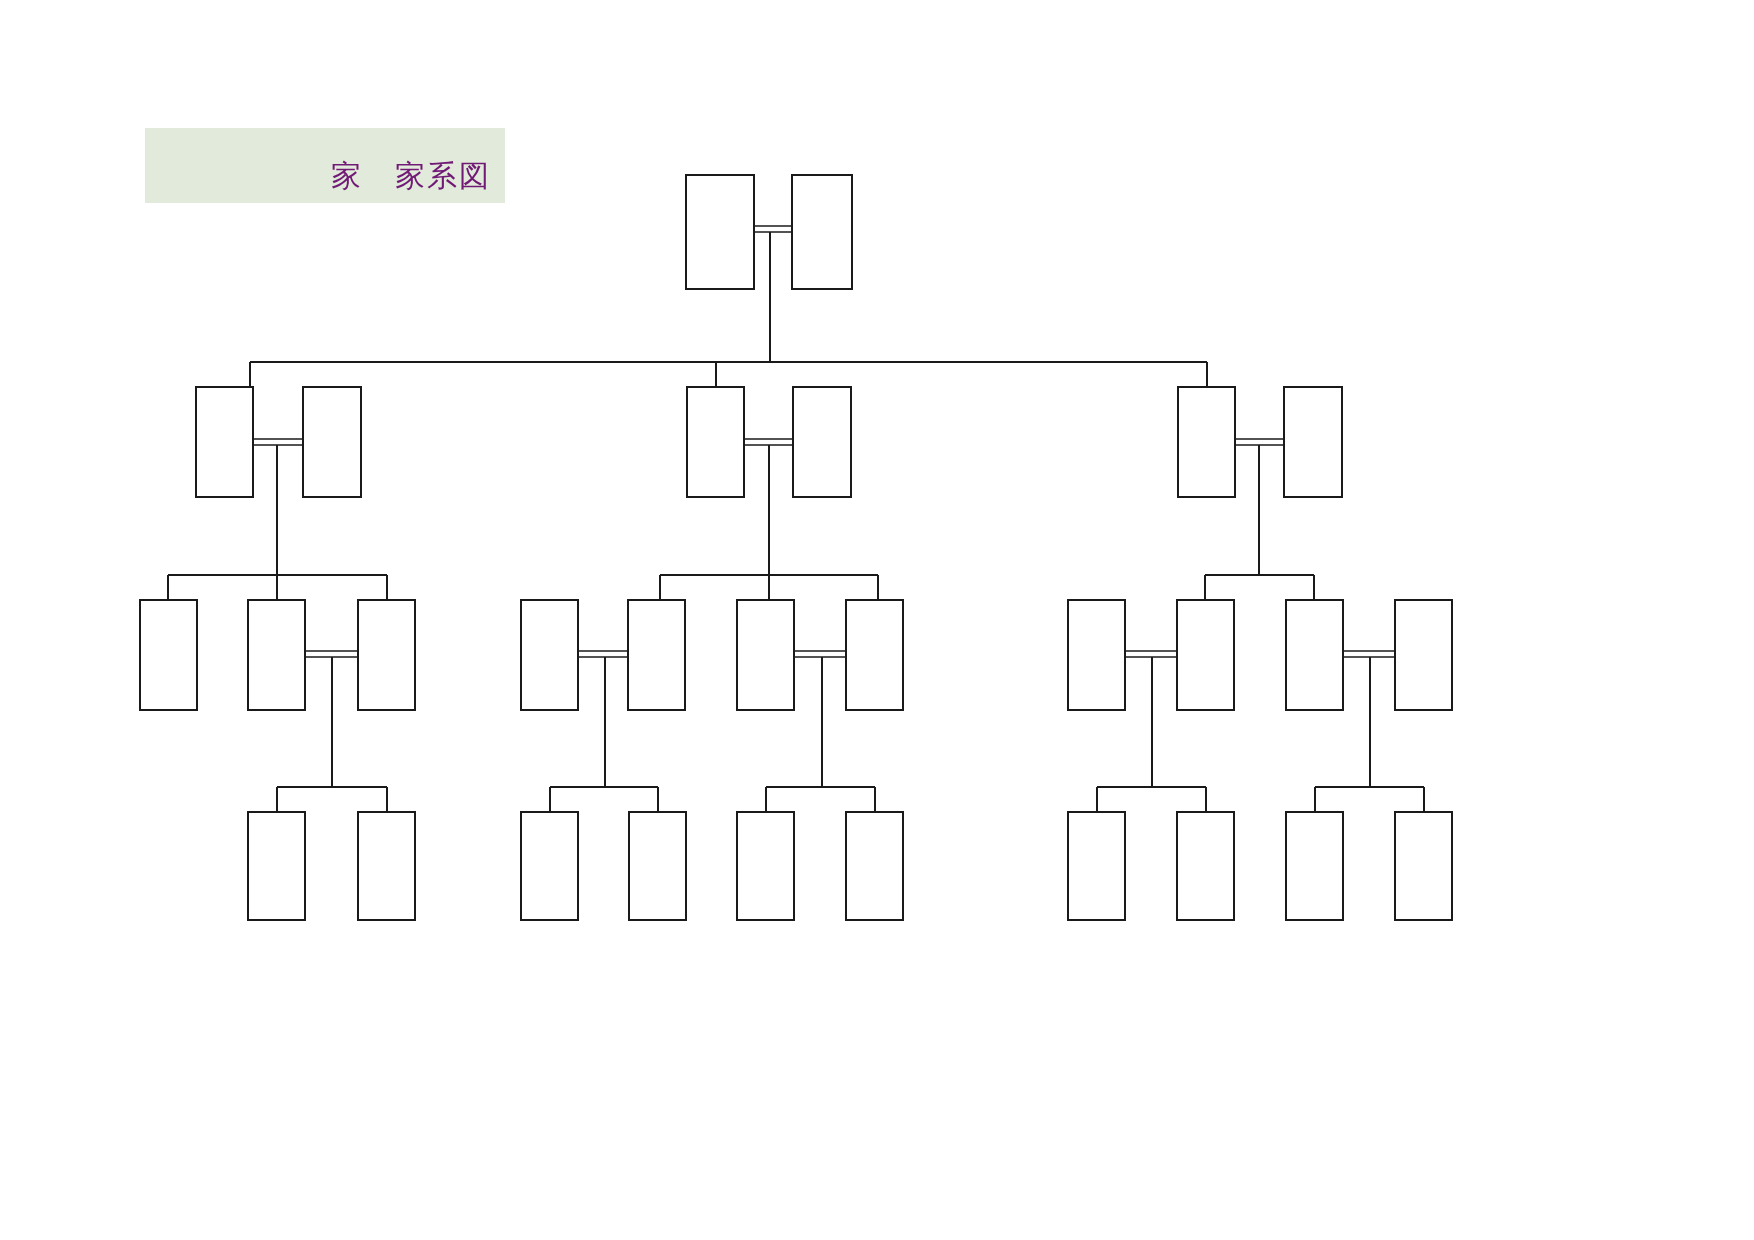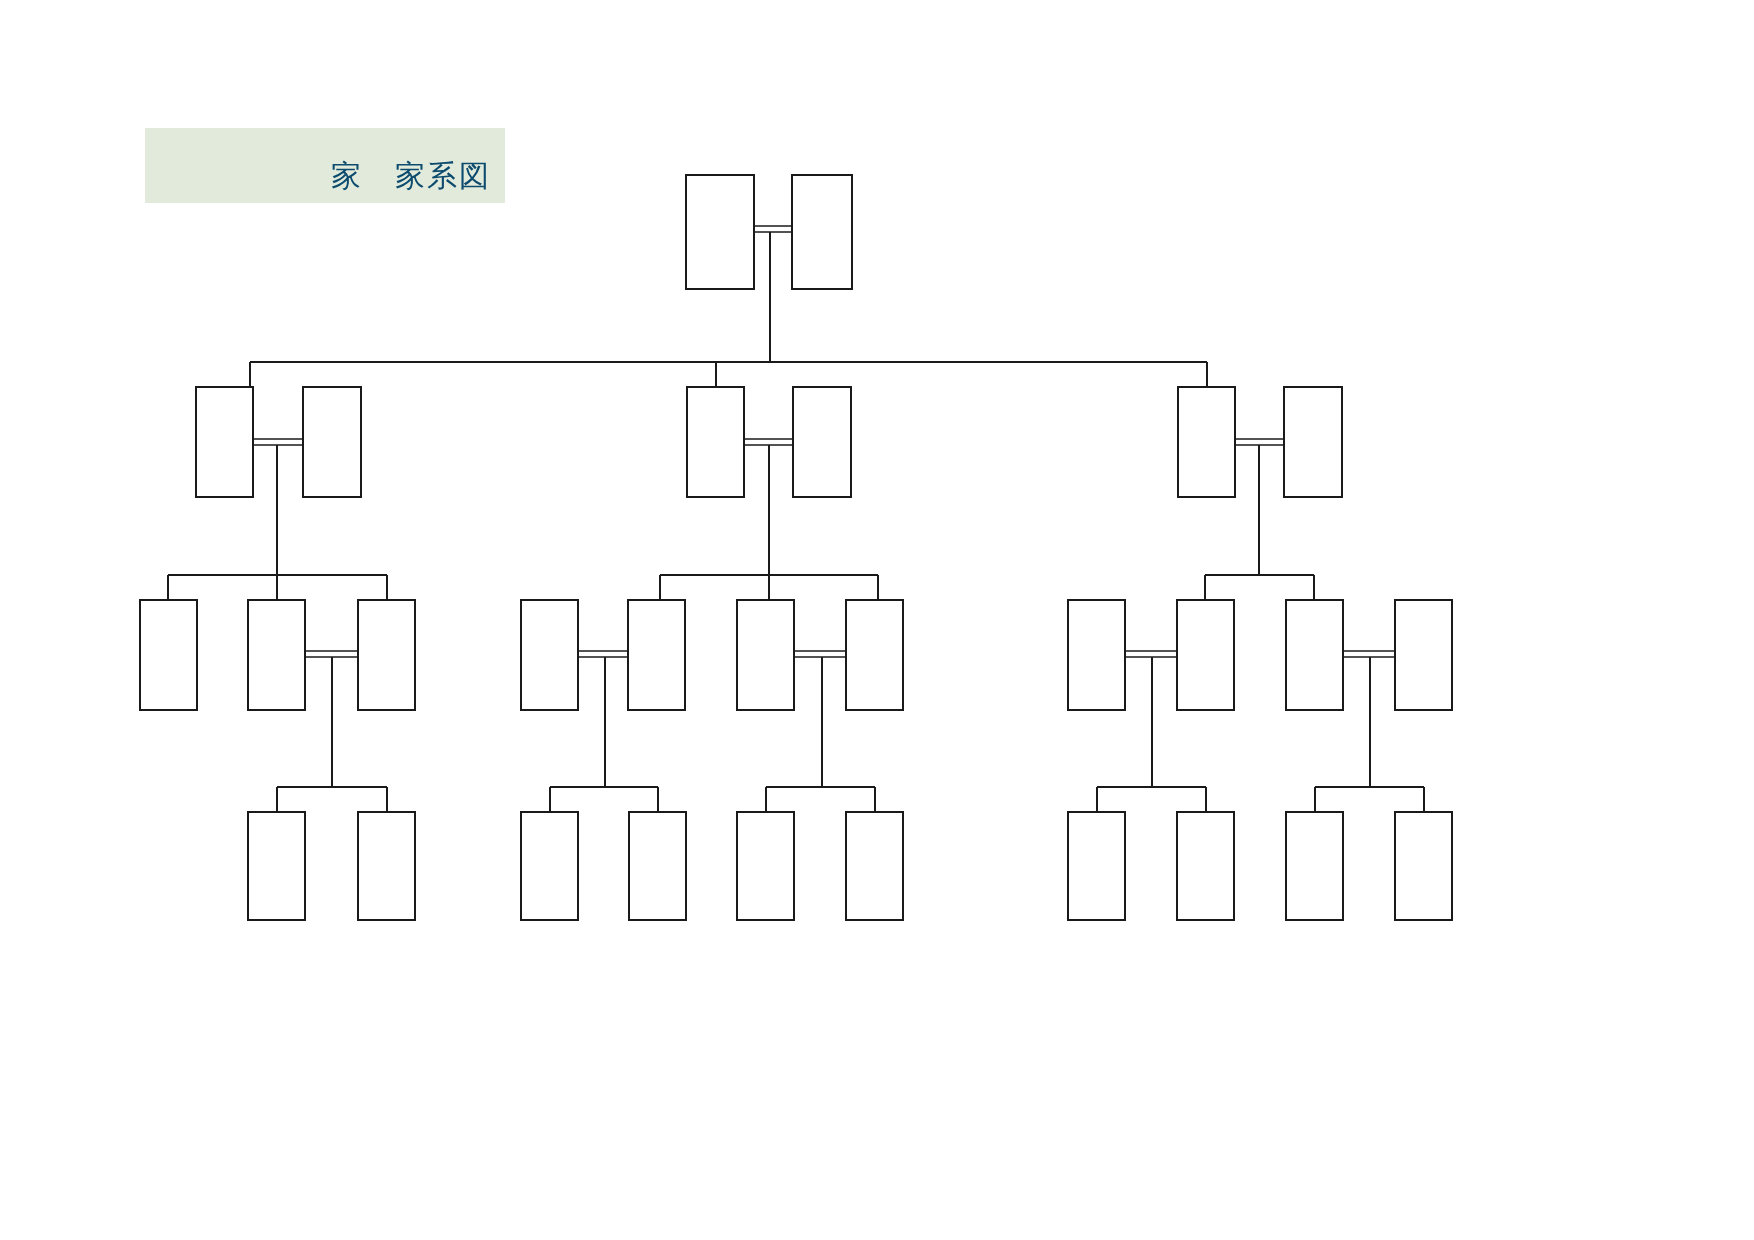--- a/index.html
+++ b/index.html
@@ -56,21 +56,21 @@
   .link-line.thin {
     stroke-width: 1.6;
   }
 </style>
 </head>
 <body style="background: rgb(255, 255, 255);">
 
 <div id="page">
 
   <div id="title-band" style="left: 145px; top: 128px; width: 360px; height: 75px; background: rgb(226, 235, 219);">
-    <span id="title-text" style="color: #0c4a6e; margin-top: 21px;">家　家系図</span>
+    <span id="title-text" style="color: #701a75; margin-top: 21px;">家　家系図</span>
   </div>
 
   <svg id="tree-svg" width="1754" height="1240" viewBox="0 0 1754 1240" xmlns="http://www.w3.org/2000/svg">
     <g id="layer-links">
         <line x1="250" y1="362" x2="1207" y2="362" class="link-line" stroke="#1a1a1a"></line>
         <line x1="250" y1="362" x2="250" y2="387" class="link-line" stroke="#1a1a1a"></line>
         <line x1="716" y1="362" x2="716" y2="387" class="link-line" stroke="#1a1a1a"></line>
         <line x1="1207" y1="362" x2="1207" y2="387" class="link-line" stroke="#1a1a1a"></line>
         <line x1="168" y1="575" x2="387" y2="575" class="link-line" stroke="#1a1a1a"></line>
         <line x1="168" y1="575" x2="168" y2="600" class="link-line" stroke="#1a1a1a"></line>

